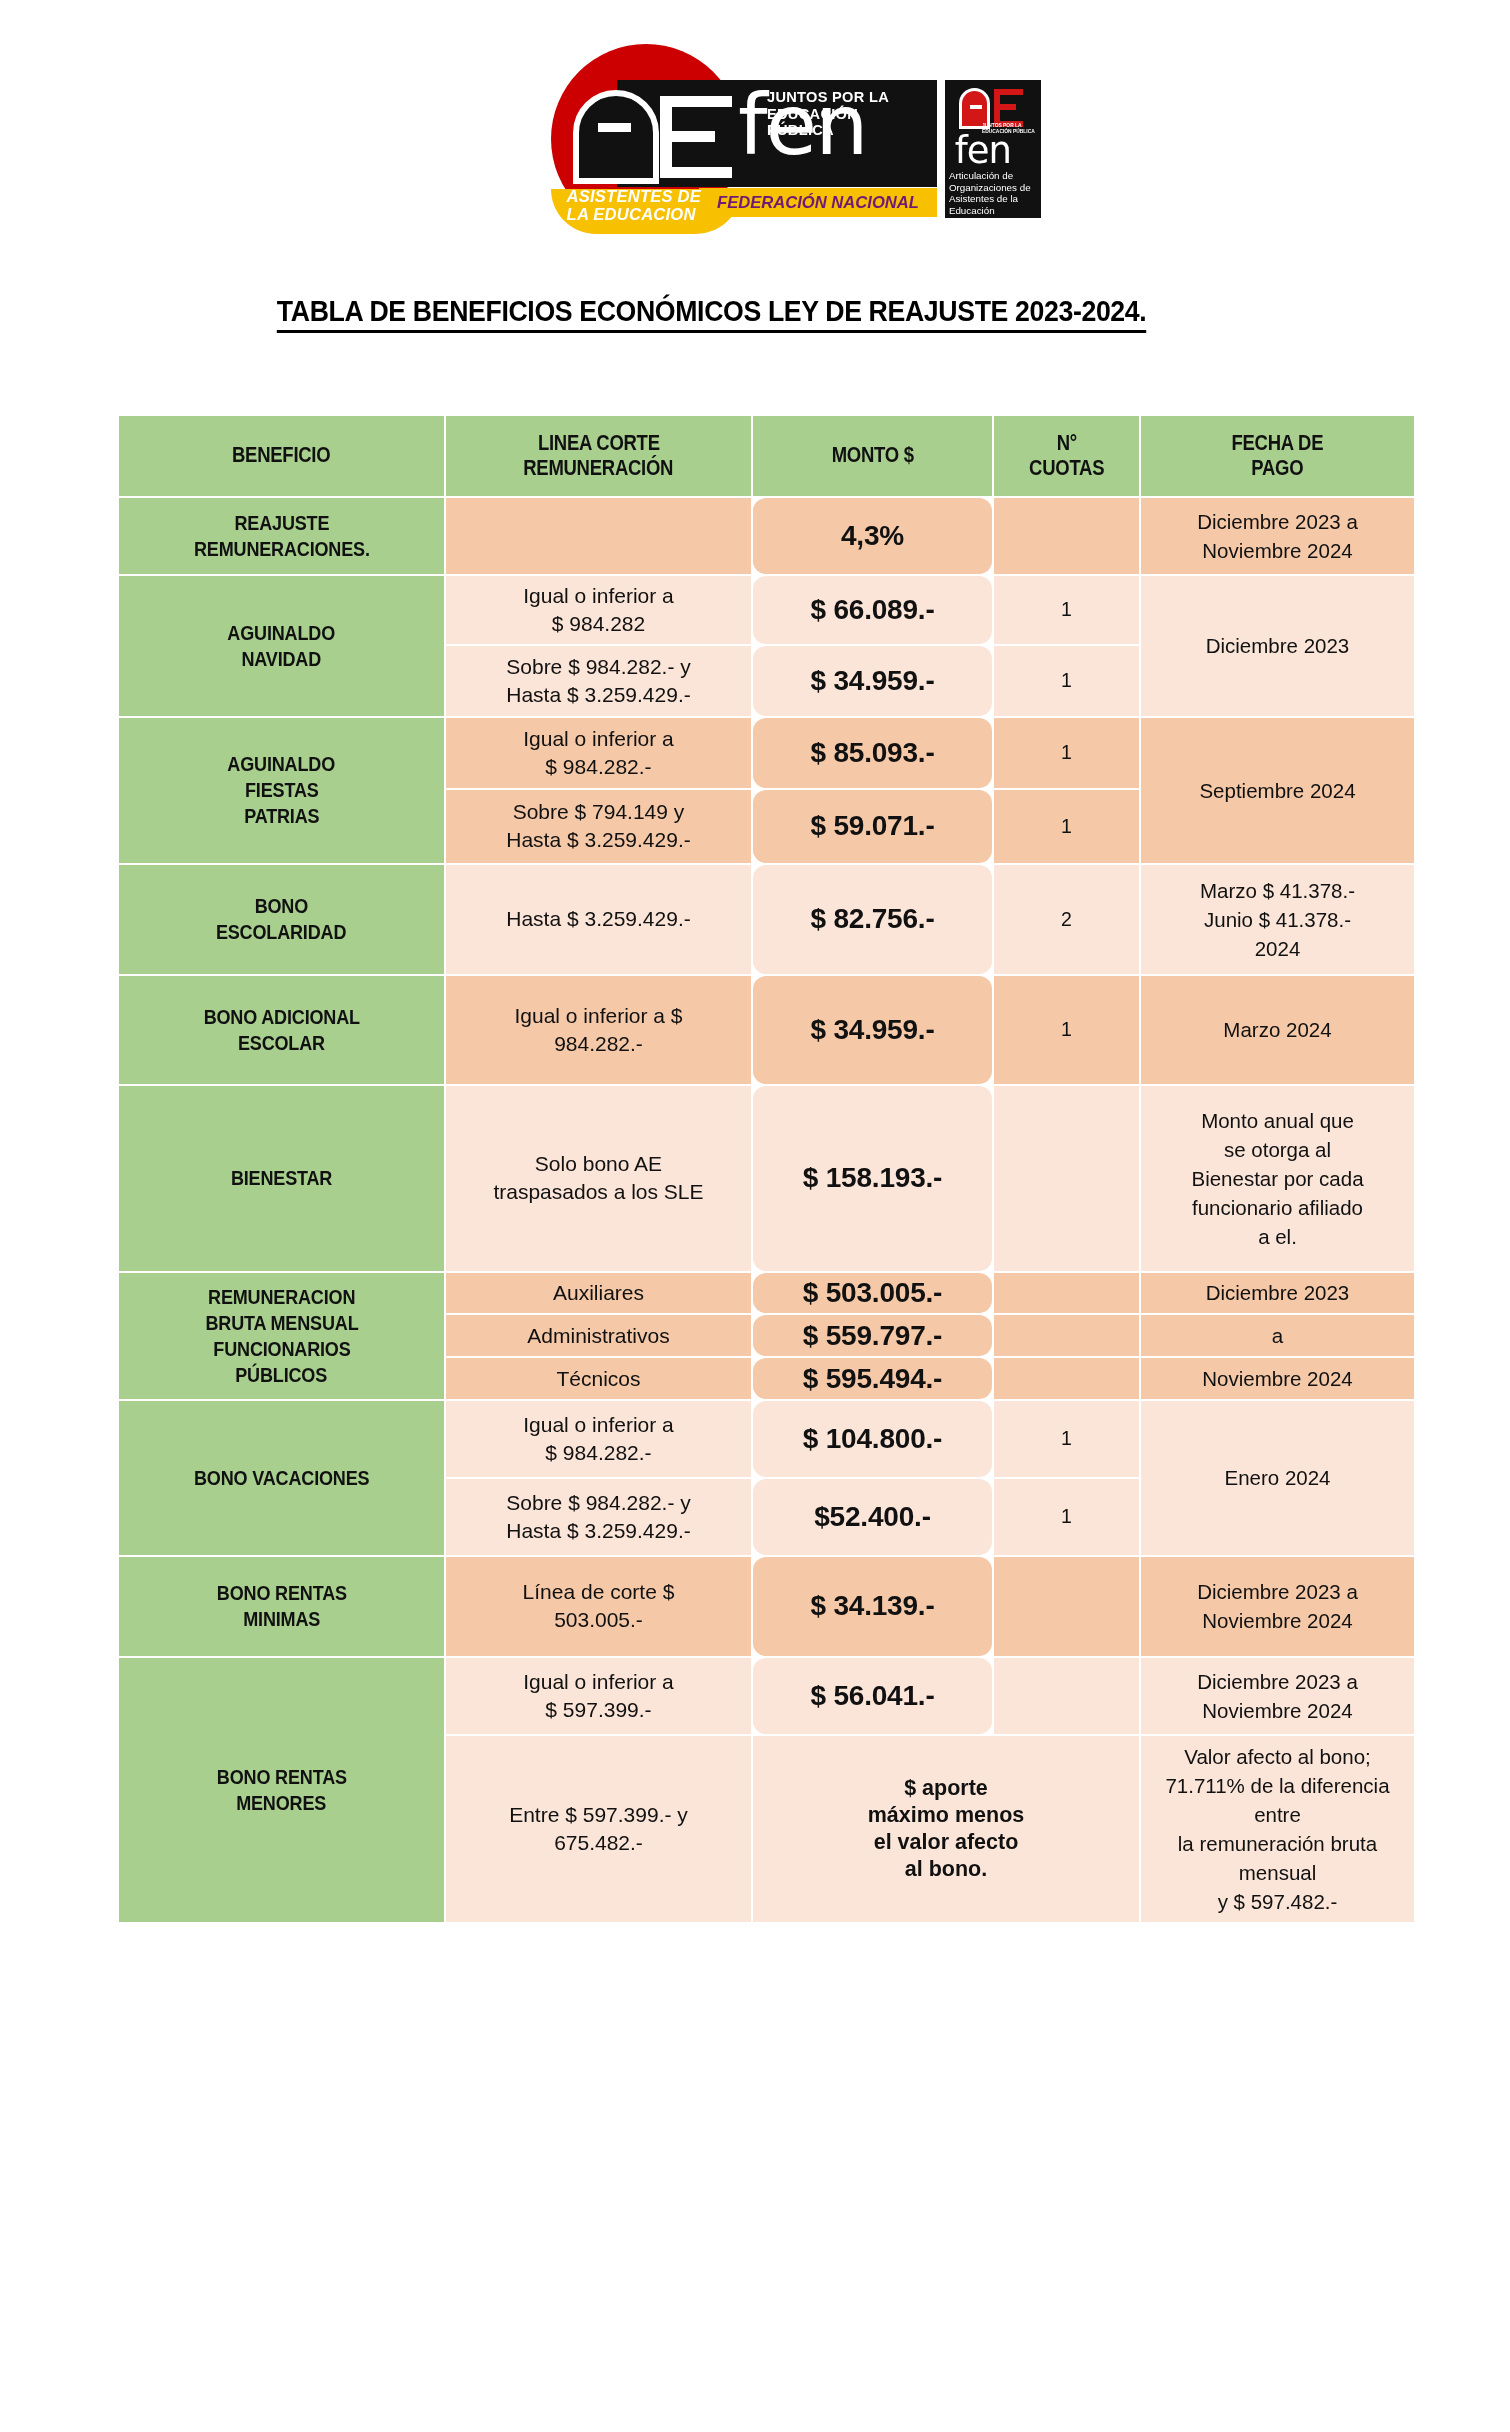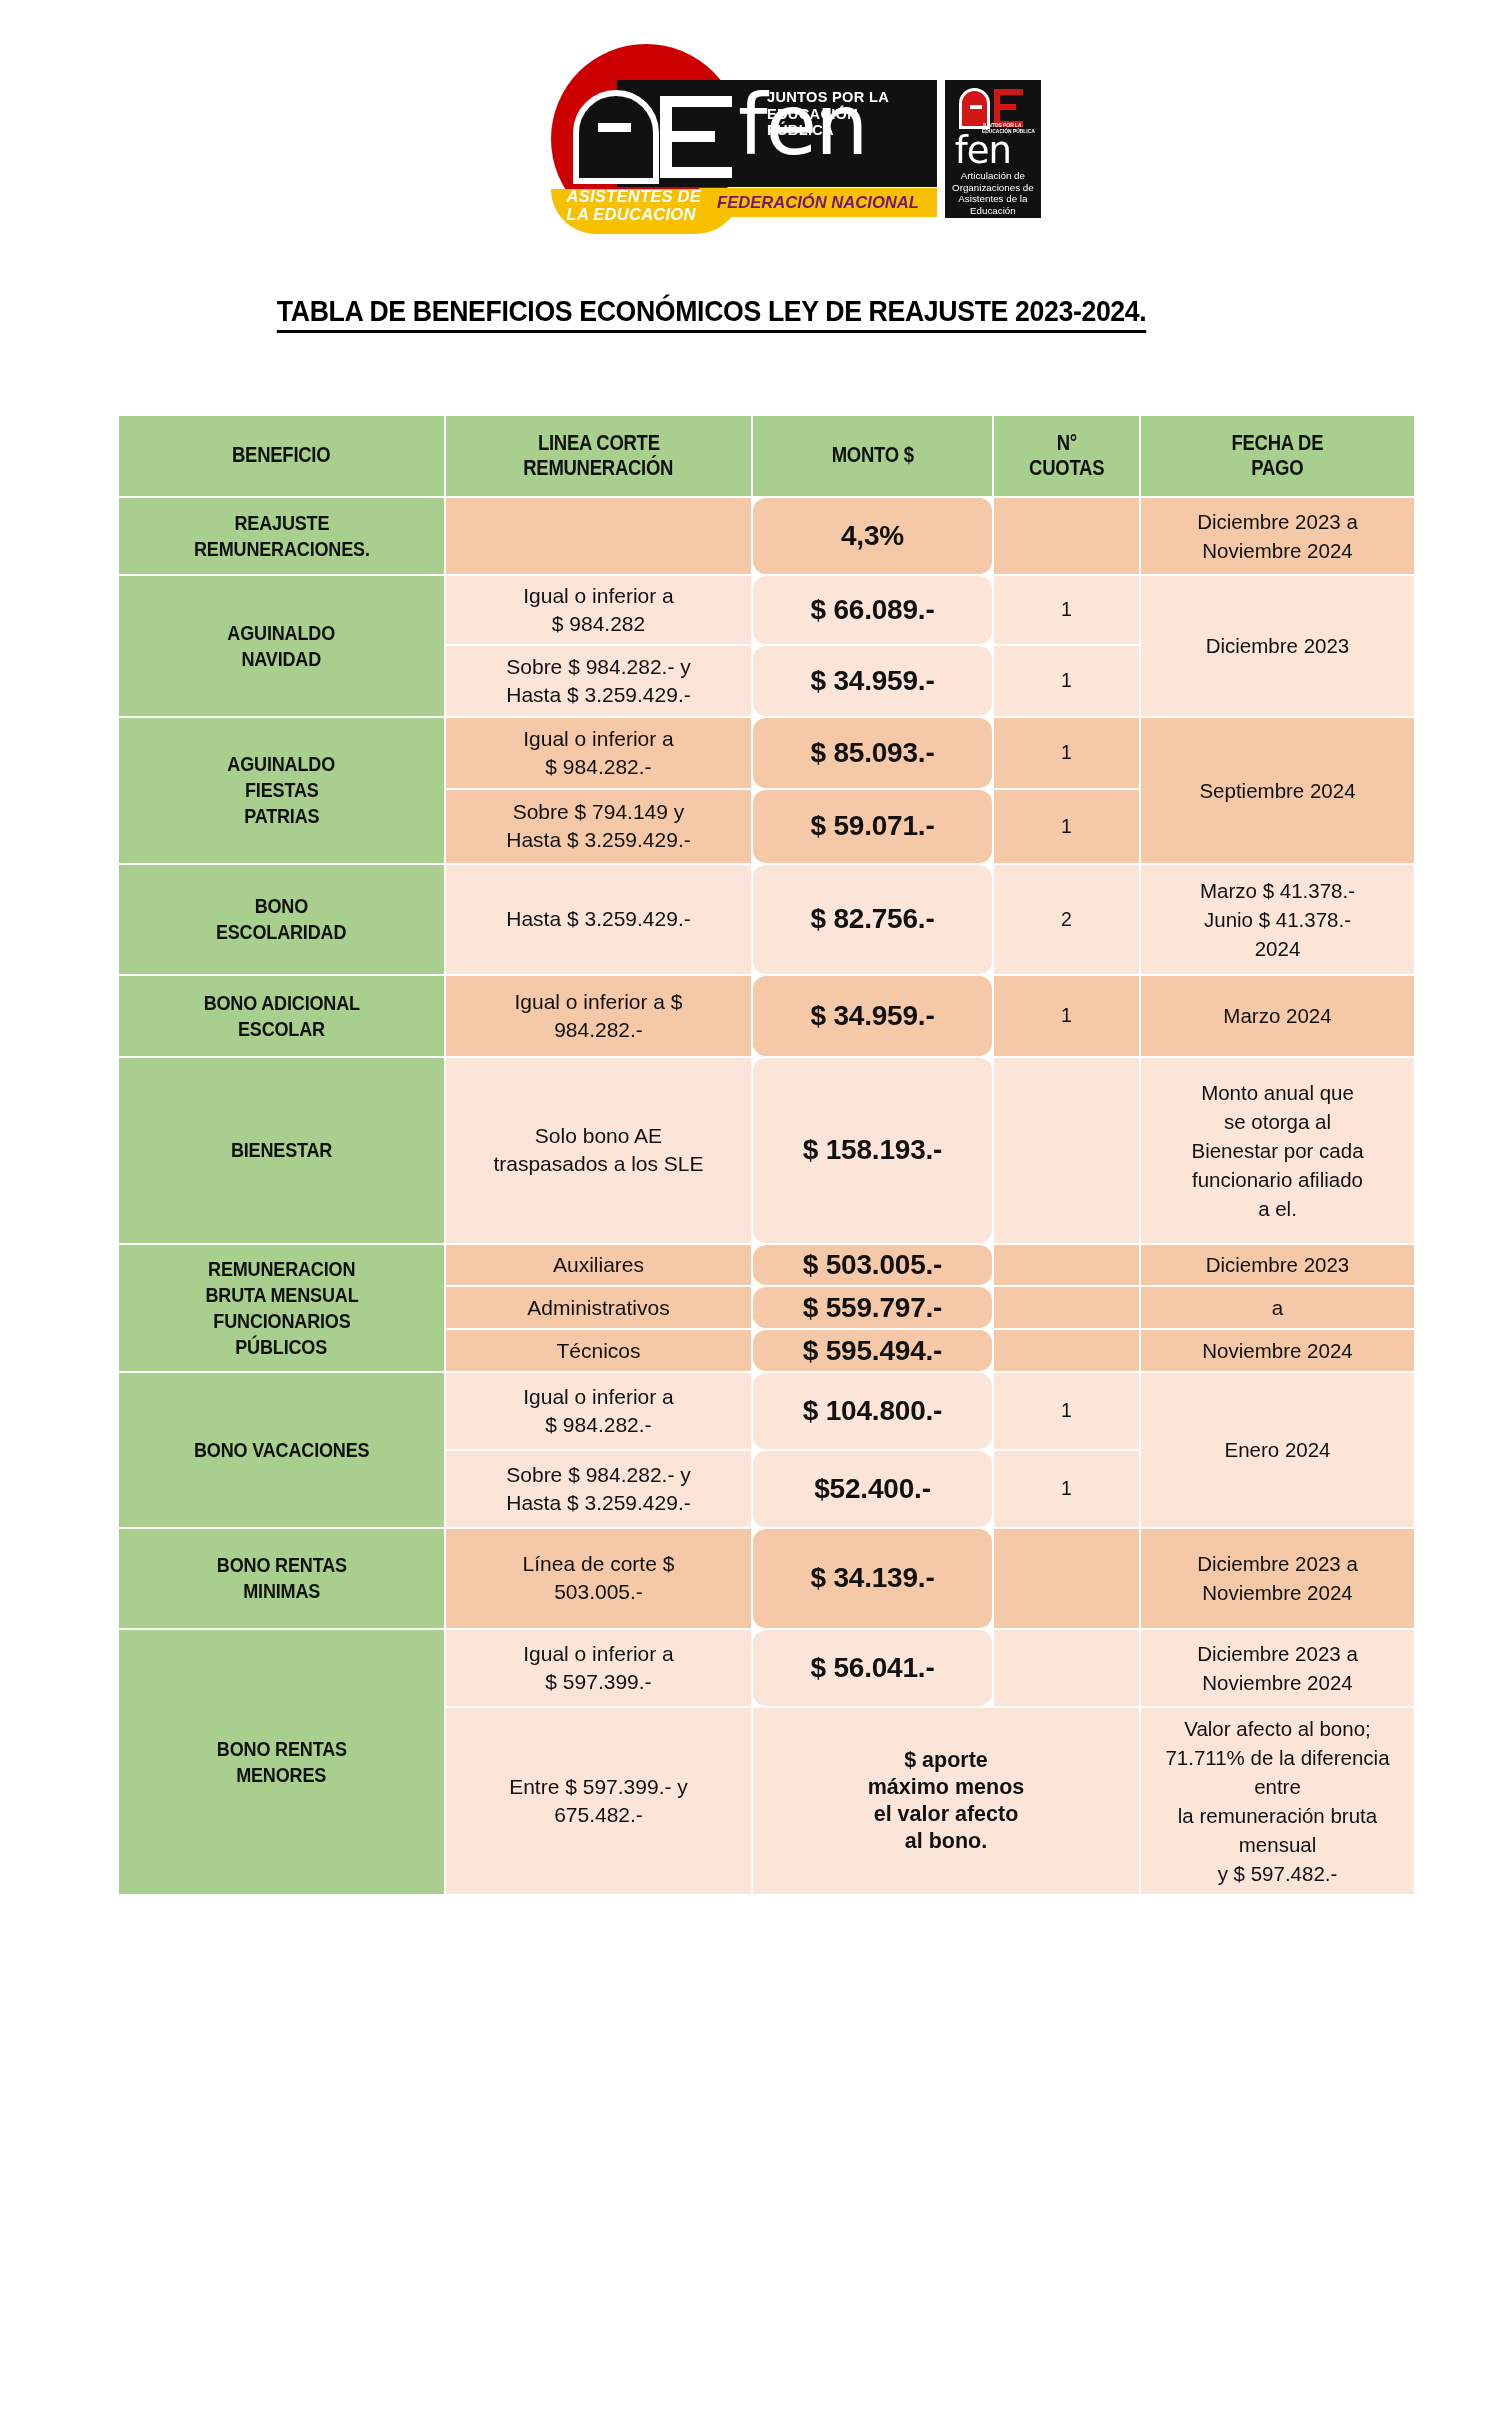--- a/index.html
+++ b/index.html
@@ -43,21 +43,21 @@
   .badge-ae .bA i{position:absolute;left:8.8px;top:14.6px;width:11.7px;height:3.9px;background:#ffffff;display:block;}
   .badge-ae .bE{position:absolute;left:35px;top:0;width:29px;height:41px;}
   .badge-ae .bE u{position:absolute;left:0;width:29px;height:5.9px;background:#d31717;display:block;}
   .badge-ae .bE .u1{top:1px;}.badge-ae .bE .u2{top:16.6px;width:22.4px;}.badge-ae .bE .u3{top:33px;}
   .badge-ae .bE s{position:absolute;left:0;top:1px;width:5.9px;height:38px;background:#d31717;display:block;}
   .badge-sub{position:absolute;left:37px;top:43px;width:55px;color:#ffffff;font-size:4.9px;
     line-height:5.9px;font-weight:bold;text-align:left;}
   .badge-fen{position:absolute;left:9.8px;top:51px;color:#ffffff;font-size:37px;line-height:39px;
     font-family:"DejaVu Sans",sans-serif;letter-spacing:-1px;}
   .badge-desc{position:absolute;left:3.9px;top:90px;width:88px;color:#ffffff;font-size:9.8px;
-    line-height:11.7px;text-align:center;}
+    line-height:11.7px;}
 
   
   .doc-title{position:absolute;left:0;top:295px;width:1424px;text-align:center;}
   .doc-title span{display:inline-block;color:#000000;font-size:29px;font-weight:bold;
     letter-spacing:-0.4px;border-bottom:3.9px solid #000;padding-bottom:2px;
     transform:scaleX(.92);transform-origin:center;}
 
   
   table.benefits{position:absolute;left:117px;top:414px;width:1297px;
     border-collapse:separate;border-spacing:2px;table-layout:fixed;}
@@ -237,21 +237,21 @@
         <td class="lite rng">Hasta $ 3.259.429.-</td>
         <td class="lite amt">$ 82.756.-</td>
         <td class="lite cuo">2</td>
         <td class="lite fec va-top">
           <span>Marzo $ 41.378.-</span><br>
           <span>Junio $ 41.378.-</span><br>
           <span>2024</span>
         </td>
       </tr>
 
-      <tr style="height:80px;">
+      <tr style="height:108px;">
         <td class="ben">
           <span>BONO ADICIONAL</span><br>
           <span>ESCOLAR</span>
         </td>
         <td class="dark rng">
           <span>Igual o inferior a $</span><br>
           <span>984.282.-</span>
         </td>
         <td class="dark amt">$ 34.959.-</td>
         <td class="dark cuo">1</td>

